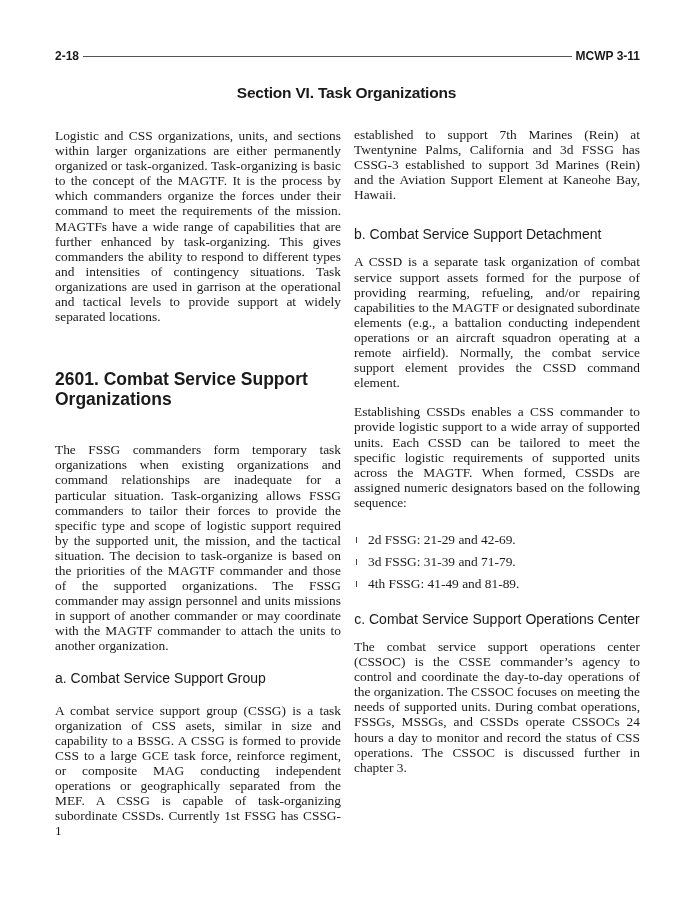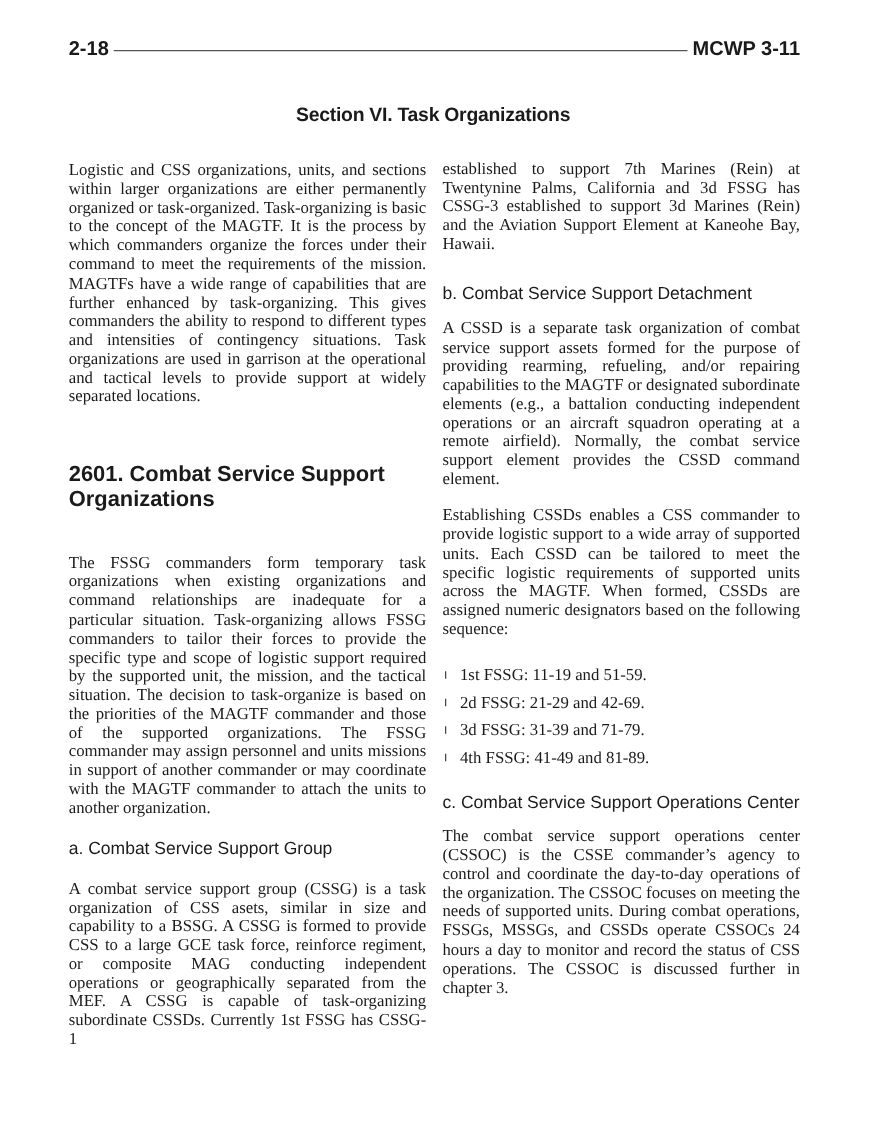--- a/index.html
+++ b/index.html
@@ -10,28 +10,28 @@
     body {
       width: 695px;
       height: 899px;
       position: relative;
       overflow: hidden;
       color: #1a1a1a;
     }
     .page-header {
       position: absolute;
       left: 55px;
-      top: 32px;
+      top: 48px;
       width: 585px;
       height: 16px;
       display: flex;
       align-items: center;
       font-family: "Liberation Sans", sans-serif;
       font-weight: bold;
-      font-size: 16px;
+      font-size: 12px;
     }
     .page-header .rule {
       flex: 1;
       height: 1px;
       background: #555;
       margin: 0 4px;
     }
     .section-title {
       position: absolute;
       left: 0;
@@ -118,22 +118,21 @@
 <div class="col col-right">
   <p class="body">established to support 7th Marines (Rein) at Twentynine Palms, California and 3d FSSG has CSSG-3 established to support 3d Marines (Rein) and the Aviation Support Element at Kaneohe Bay, Hawaii.</p>
 
   <h3 class="sub-title" style="margin-top:24px;">b.  Combat Service Support Detachment</h3>
 
   <p class="body" style="margin-top:12px;">A CSSD is a separate task organization of combat service support assets formed for the purpose of providing rearming, refueling, and/or repairing capabilities to the MAGTF or designated subordinate elements (e.g., a battalion conducting independent operations or an aircraft squadron operating at a remote airfield). Normally, the combat service support element provides the CSSD command element.</p>
 
   <p class="body" style="margin-top:14px;">Establishing CSSDs enables a CSS commander to provide logistic support to a wide array of supported units. Each CSSD can be tailored to meet the specific logistic requirements of supported units across the MAGTF. When formed, CSSDs are assigned numeric designators based on the following sequence:</p>
 
   <ul class="seq" style="margin-top:22px;">
-    <li><span class="bullet"></span><span>1st FSSG: 11-19 and 51-59.</span></li>
     <li><span class="bullet"></span><span>2d FSSG: 21-29 and 42-69.</span></li>
     <li><span class="bullet"></span><span>3d FSSG: 31-39 and 71-79.</span></li>
     <li><span class="bullet"></span><span>4th FSSG: 41-49 and 81-89.</span></li>
   </ul>
 
-  <h3 class="sub-title" style="margin-top:13px;">c.  Combat Service Support Operations Center</h3>
+  <h3 class="sub-title" style="margin-top:13px;text-align:center;">c.  Combat Service Support Operations Center</h3>
 
   <p class="body" style="margin-top:12px;">The combat service support operations center (CSSOC) is the CSSE commander’s agency to control and coordinate the day-to-day operations of the organization. The CSSOC focuses on meeting the needs of supported units. During combat operations, FSSGs, MSSGs, and CSSDs operate CSSOCs 24 hours a day to monitor and record the status of CSS operations. The CSSOC is discussed further in chapter 3.</p>
 </div>
 
 </body></html>

